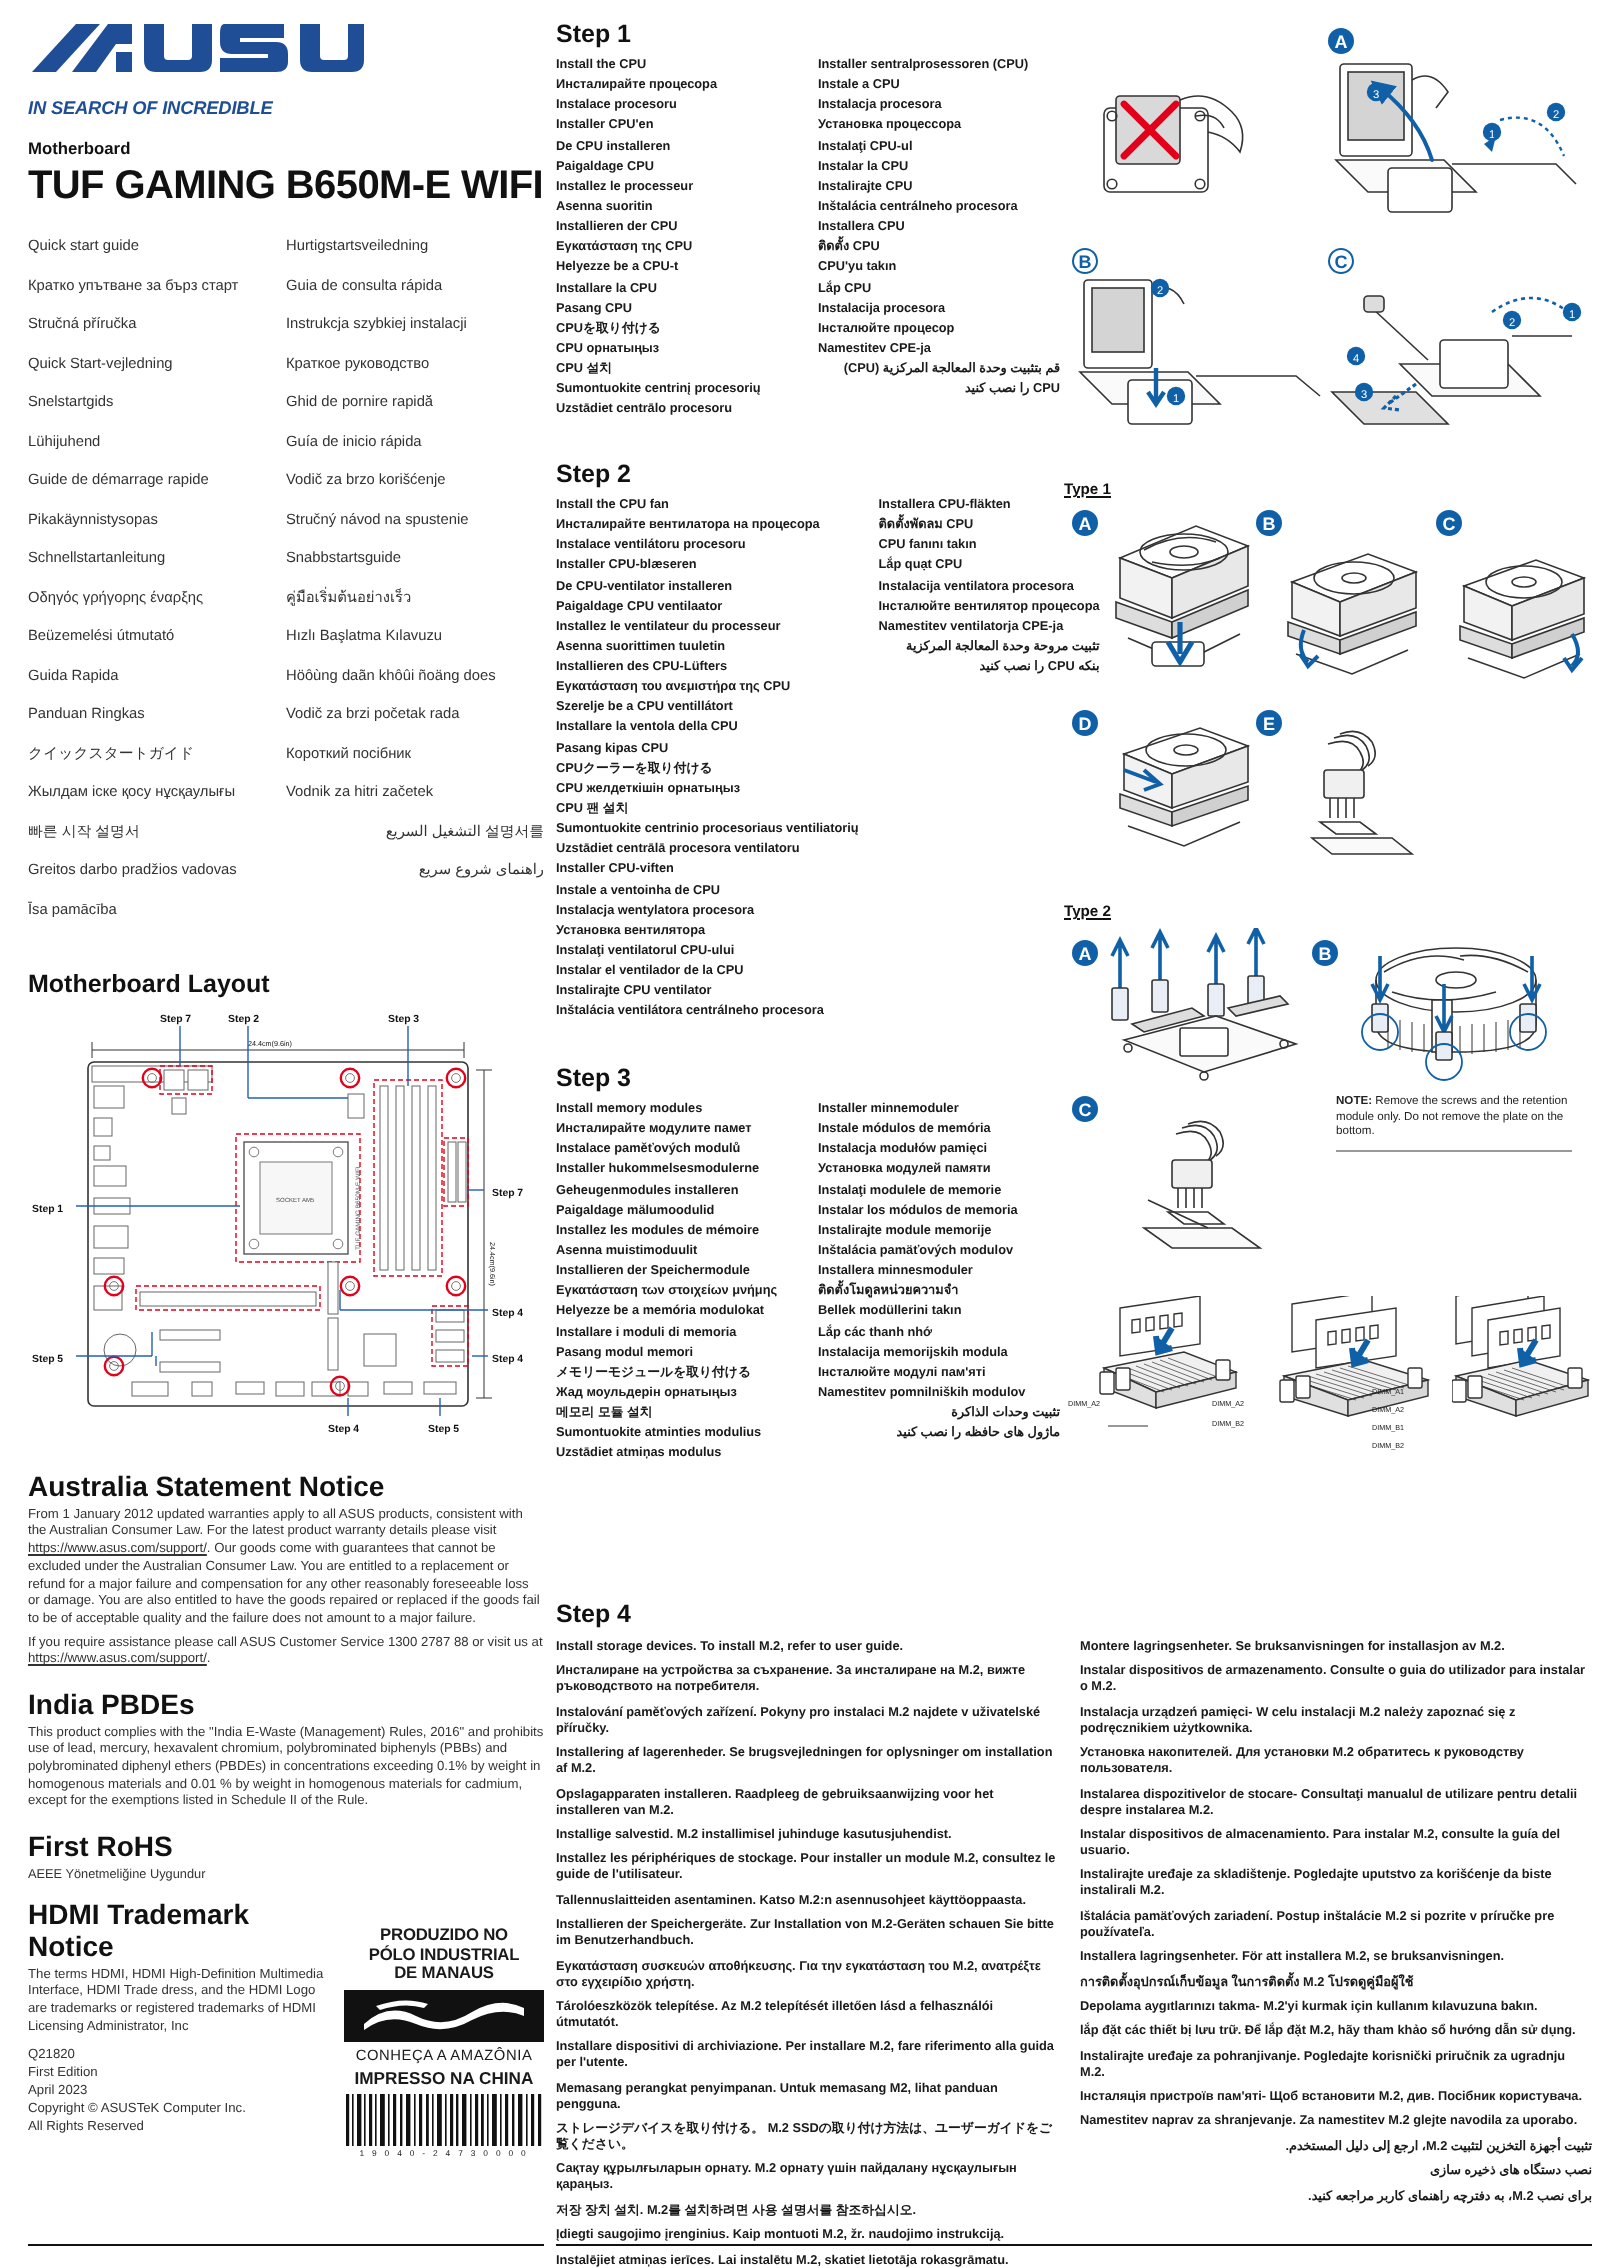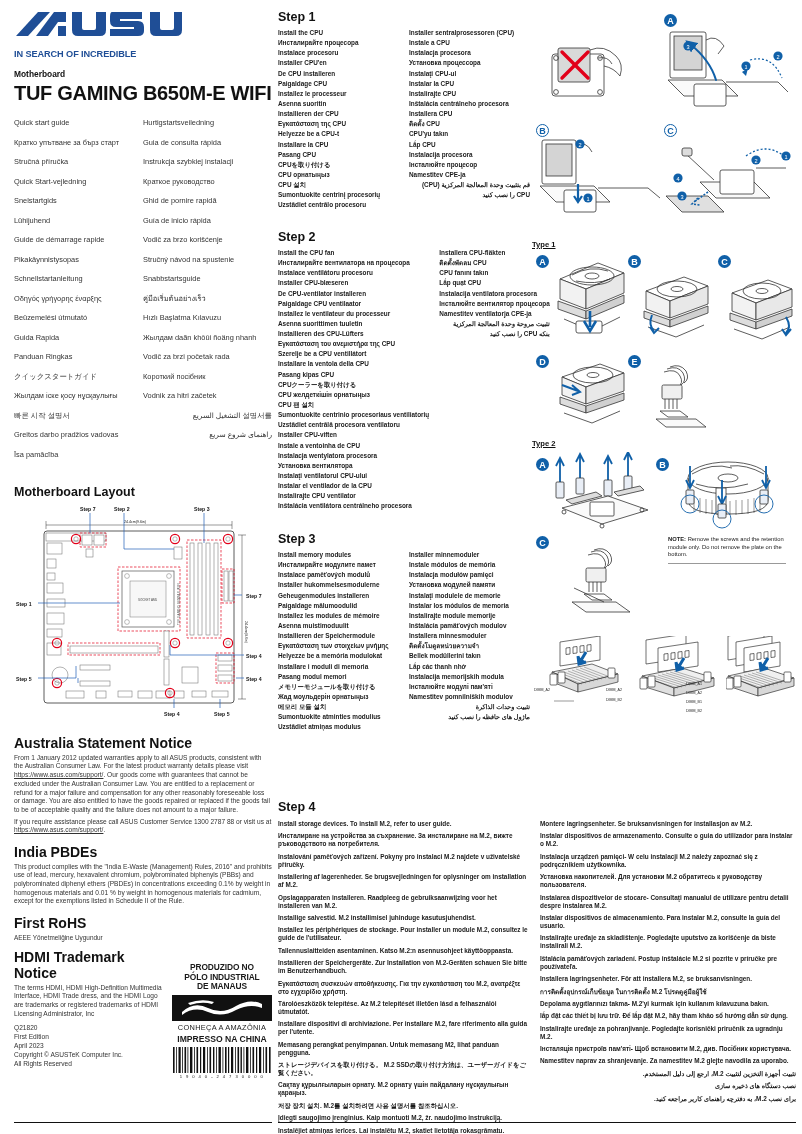--- a/index.html
+++ b/index.html
@@ -15,21 +15,21 @@
   
   .col-left  { position: absolute; left: 14px;  top: 10px; width: 258px; }
   .col-mid   { position: absolute; left: 278px; top: 10px; width: 252px; }
   .col-right { position: absolute; left: 532px; top: 6px;  width: 268px; }
 
   
   .logo-wrap { width: 170px; margin-bottom: 10px; }
   .asus-logo { display:block; }
   .tagline {
     font-size: 9.2px; font-weight: bold; letter-spacing: -0.1px;
-    color: #1f4e96; margin-top: 1px;
+    color: #1f4e96; margin-top: 1px; font-style: italic;
   }
   .mb-label { font-size: 8.4px; font-weight: bold; margin: 10px 0 3px 0; color:#111; }
   .model-title { font-size: 20px; font-weight: bold; letter-spacing: -0.3px; color:#111; margin-bottom: 14px;}
 
   
   .lang-grid {
     display: grid;
     grid-template-columns: 118px 1fr;
     column-gap: 6px;
     row-gap: 3.4px;
@@ -135,21 +135,21 @@
         <span>Vodič za brzo korišćenje</span>
         <span>Pikakäynnistysopas</span>
         <span>Stručný návod na spustenie</span>
         <span>Schnellstartanleitung</span>
         <span>Snabbstartsguide</span>
         <span>Οδηγός γρήγορης έναρξης</span>
         <span>คู่มือเริ่มต้นอย่างเร็ว</span>
         <span>Beüzemelési útmutató</span>
         <span>Hızlı Başlatma Kılavuzu</span>
         <span>Guida Rapida</span>
-        <span>Жылдам daãn khôûi ñoäng nhanh</span>
+        <span>Höôùng daãn khôûi ñoäng does</span>
         <span>Panduan Ringkas</span>
         <span>Vodič za brzi početak rada</span>
         <span>クイックスタートガイド</span>
         <span>Короткий посібник</span>
         <span>Жылдам іске қосу нұсқаулығы</span>
         <span>Vodnik za hitri začetek</span>
         <span>빠른 시작 설명서</span>
         <span class="rtl">설명서를 التشغيل السريع</span>
         <span>Greitos darbo pradžios vadovas</span>
         <span class="rtl">راهنمای شروع سریع</span>
@@ -771,21 +771,21 @@
             <path d="M14 9 Q26 5 30 13 Q34 20 28 24"></path>
             <rect x="12" y="22" width="20" height="14" rx="1.5" fill="#f0f0f0"></rect>
             <path d="M15 36 L15 46 M19 36 L19 46 M23 36 L23 46 M27 36 L27 46"></path>
             <path d="M10 48 L30 48 L38 54 L18 54 Z" fill="#fff"></path>
             <path d="M6 56 L46 56 L56 64 L16 64 Z" fill="#fafafa"></path>
           </g>
         </svg>
       </div>
     </div>
 
-    <div class="type-label" style="margin-top:0px;">Type 2</div>
+    <div class="type-label" style="margin-top:12px;">Type 2</div>
     <div style="position:relative; width:268px; height:180px; margin-top:2px;">
       <div style="position:absolute; left:4px; top:8px;" class="badge">A</div>
       <div style="position:absolute; left:18px; top:2px;">
         <svg width="118" height="82" viewBox="0 0 118 82">
           <g stroke="#1060a8" stroke-width="1.8" fill="none">
             <path d="M10 30 L10 8 M6 14 L10 6 L14 14"></path>
             <path d="M30 26 L30 4 M26 10 L30 2 L34 10"></path>
             <path d="M58 28 L58 6 M54 12 L58 4 L62 12"></path>
             <path d="M78 24 L78 2 M74 8 L78 0 L82 8"></path>
           </g>

